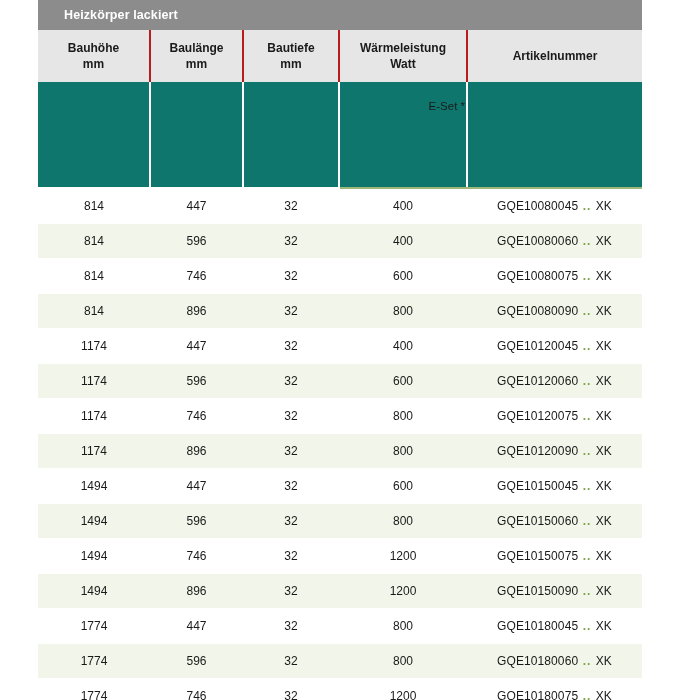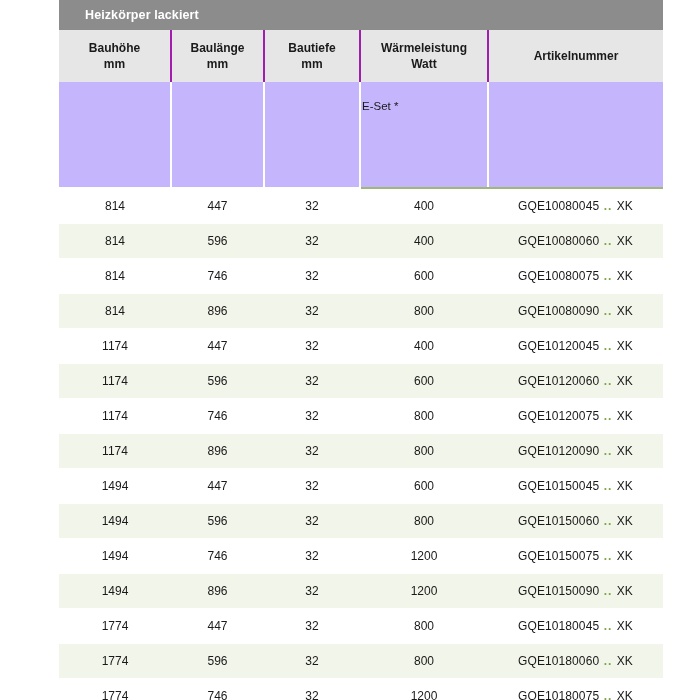--- a/index.html
+++ b/index.html
@@ -11,21 +11,21 @@
     width: 700px;
     height: 700px;
     font-family: "Liberation Sans", sans-serif;
     overflow: hidden;
   }
   .page {
     position: relative;
     width: 628px;
     height: 700px;
     box-sizing: border-box;
-    padding: 0 48px 0 59px;
+    padding: 0 48px 0 38px;
   }
   table.spec {
     width: 604px;
     border-collapse: collapse;
     table-layout: fixed;
   }
   
   tr.title-row td {
     background: #8c8c8c;
     color: #ffffff;
@@ -37,31 +37,31 @@
     letter-spacing: 0.1px;
   }
   
   tr.head-row th {
     background: #e6e6e6;
     color: #1a1a1a;
     font-size: 12px;
     font-weight: bold;
     text-align: center;
     vertical-align: middle;
-    border-right: 2px solid #a21caf;
+    border-right: 2px solid #b91c1c;
     padding: 10px 2px 10px 2px;
     line-height: 1.35;
   }
   tr.head-row th:last-child { border-right: none; }
 
   tr.sub-row td {
-    background: #c4b5fd;
+    background: #0f766e;
     color: #1a1a1a;
     font-size: 11.5px;
-    text-align: left;
+    text-align: right;
     vertical-align: top;
     border-right: 2px solid #ffffff;
     height: 86px;
     padding-top: 18px;
   }
   tr.sub-row td:last-child { border-right: none; }
   tr.sub-row td.eset {
     border-bottom: 2px solid #9fb87a;
   }
   tr.sub-row td.plain {

